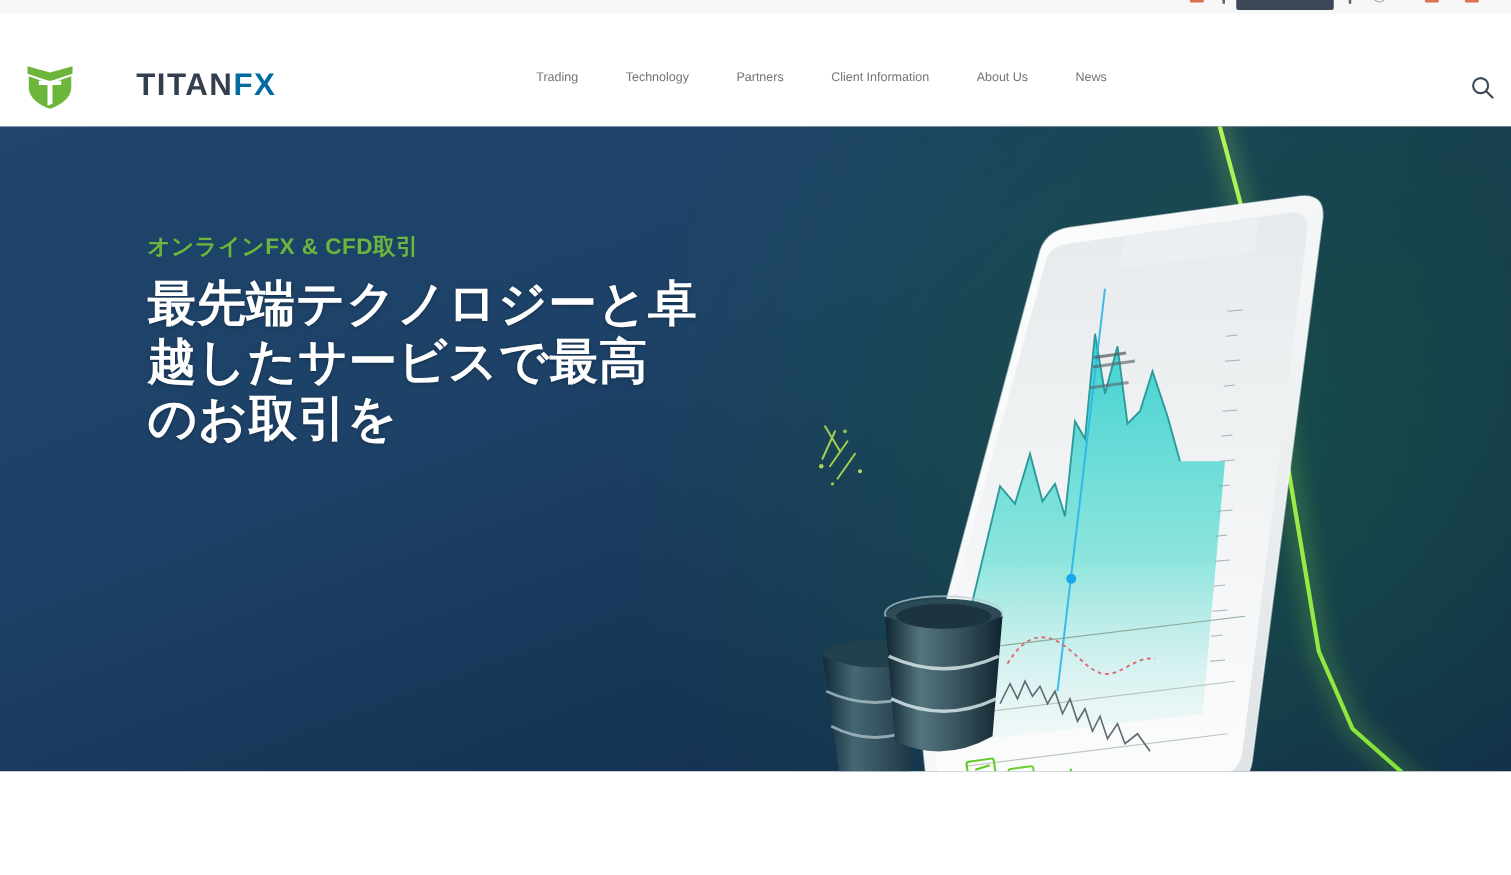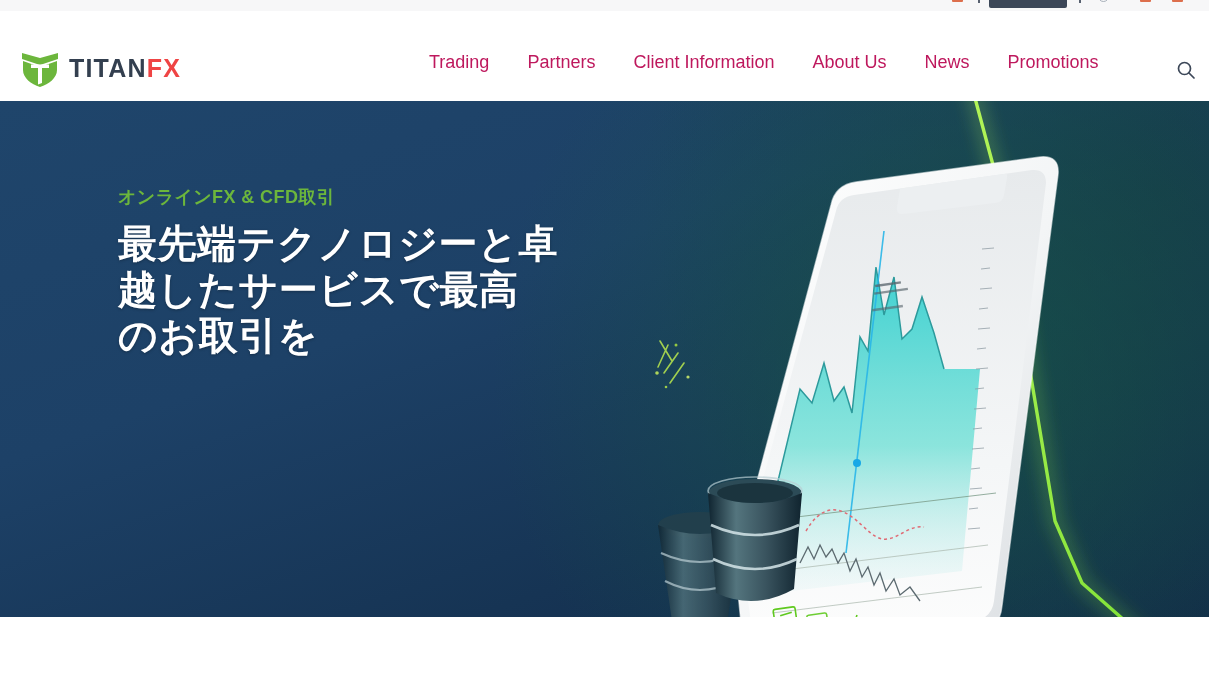--- a/index.html
+++ b/index.html
@@ -34,31 +34,31 @@
     position:absolute; left:0; top:11px; width:1209px; height:90px;
     background:#ffffff; z-index:5;
   }
   .logo-wrap {
     position:absolute; left:20px; top:37px; height:40px;
     display:flex; align-items:center; gap:9px; text-decoration:none;
   }
   .shield { width:40px; height:40px; display:block; }
   .logo-text {
     font-size:25px; font-weight:bold; letter-spacing:1.2px;
-    line-height:1; display:flex; align-items:flex-start;
+    line-height:1; display:flex; align-items:flex-start;margin-left:40px;
   }
   .logo-text .titan { color:#333f4f; }
-  .logo-text .fx { color:#ef4444; }
+  .logo-text .fx { color:#0369a1; }
 
   .nav {
     position:absolute; left:410px; top:11px; height:80px;
     display:flex; align-items:center; gap:0;
   }
   .nav-item {
-    color:#be185d; font-size:18px; padding:0 19px; height:80px;
+    color:#737373; font-size:10px; padding:0 19px; height:80px;
     display:flex; align-items:center; cursor:pointer; white-space:nowrap;
     text-decoration:none;
   }
   .search-btn {
     position:absolute; left:1172px; top:45px; width:28px; height:28px;
     display:flex; align-items:center; justify-content:center; cursor:pointer;
   }
 
   
   .hero {
@@ -125,25 +125,25 @@
         <path d="M11 16.5 L29 16.5 L29 20 L22 20 L22 35 L18 36.5 L18 20 L11 20 Z" fill="#ffffff"></path>
       </svg>
       <span class="logo-text">
         <span class="titan">TITAN</span>
           <span class="fx">FX</span>
       </span>
     </a>
 
     <nav class="nav">
       <a class="nav-item">Trading</a>
+      <a class="nav-item">Technology</a>
       <a class="nav-item">Partners</a>
       <a class="nav-item">Client Information</a>
       <a class="nav-item">About Us</a>
       <a class="nav-item">News</a>
-      <a class="nav-item">Promotions</a>
     </nav>
 
     <div class="search-btn">
       <svg width="20" height="20" viewBox="0 0 20 20">
         <circle cx="8.5" cy="8.5" r="6" fill="none" stroke="#3c4758" stroke-width="1.7"></circle>
         <line x1="13" y1="13" x2="18" y2="18" stroke="#3c4758" stroke-width="1.7" stroke-linecap="round"></line>
       </svg>
     </div>
   </div>
 

